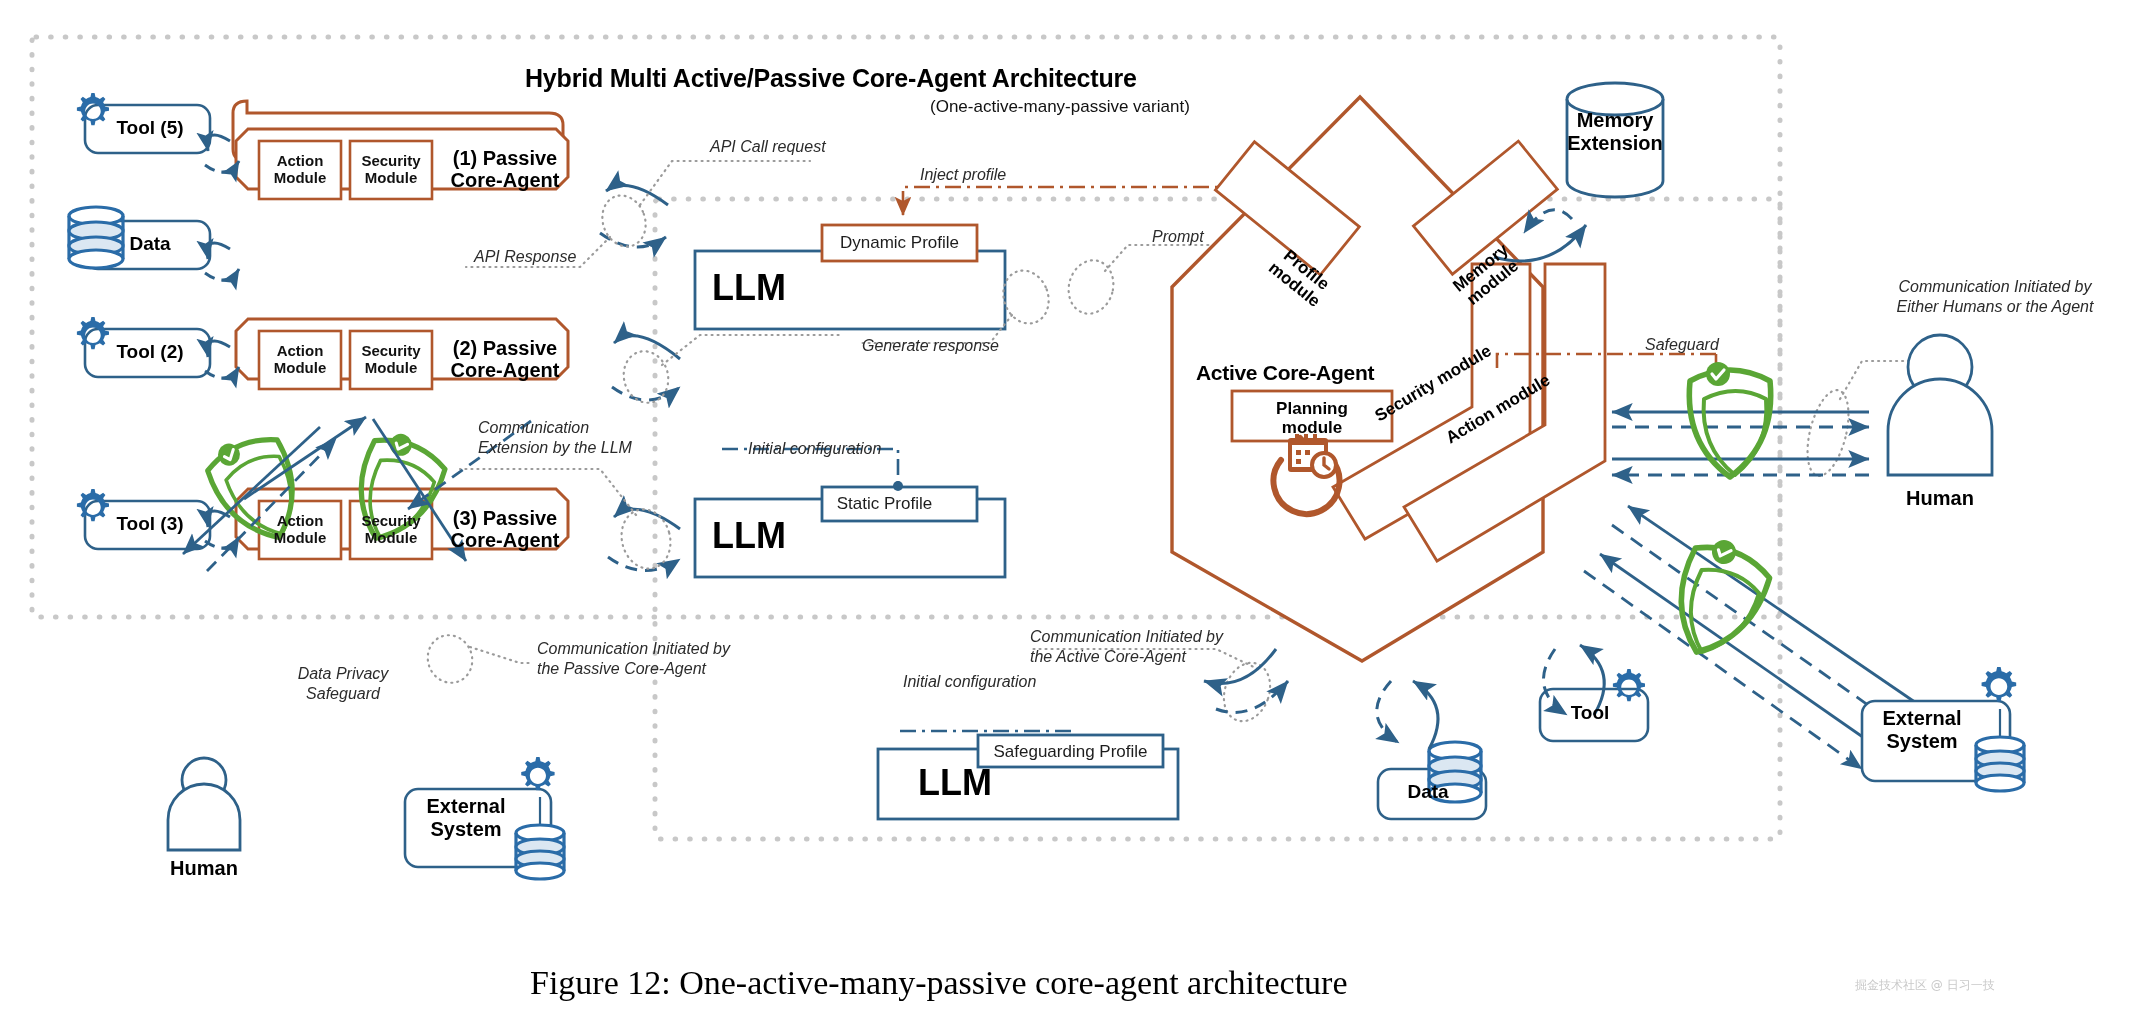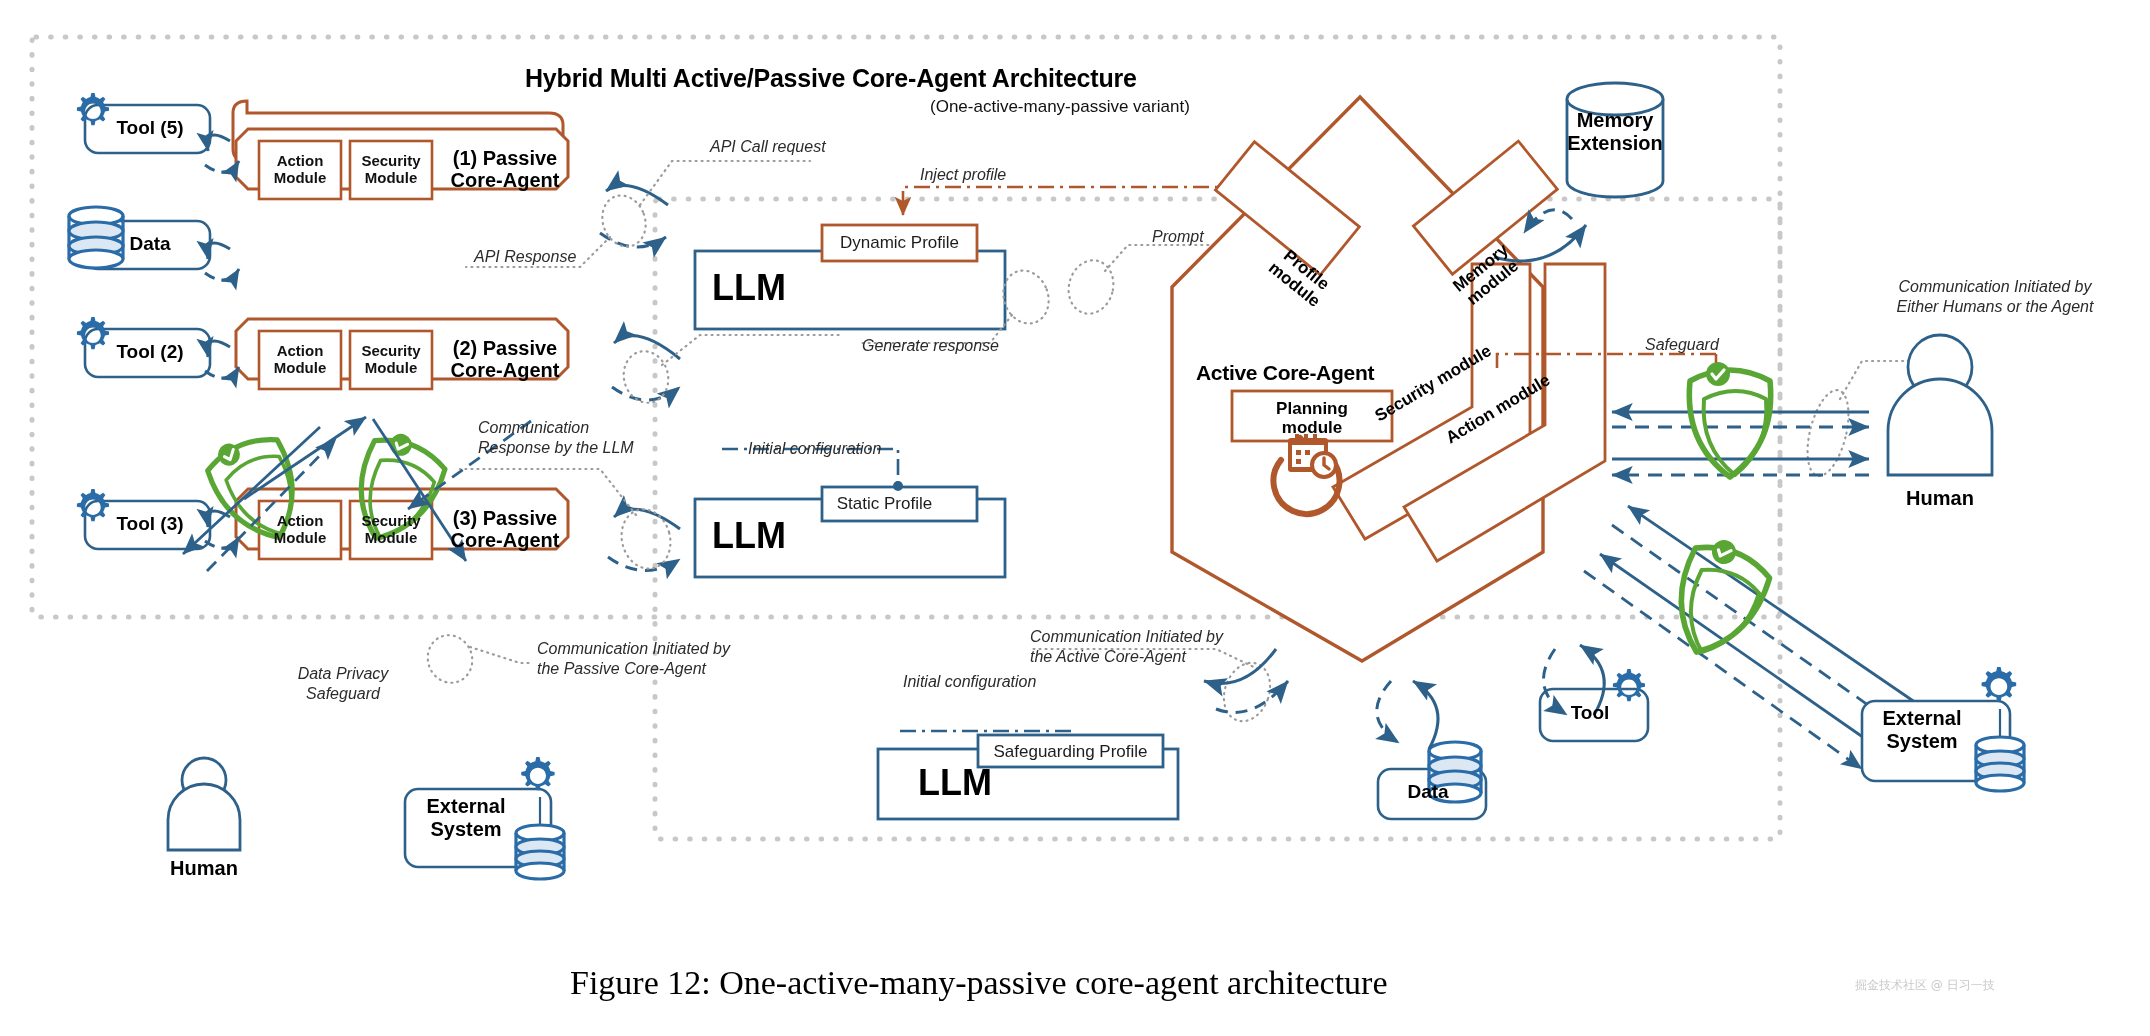--- a/index.html
+++ b/index.html
@@ -14,21 +14,21 @@
   .t-sub{font-size:17px;color:#111;}
   .t-node{font-size:20px;font-weight:bold;color:#000;}
   .t-node-sm{font-size:19px;font-weight:bold;color:#000;}
   .t-mod{font-size:15px;font-weight:bold;color:#111;line-height:1.15;}
   .t-pa{font-size:20px;font-weight:bold;color:#000;line-height:1.12;}
   .t-llm{font-size:36px;font-weight:bold;color:#000;}
   .t-prof{font-size:17px;color:#1d1d1d;}
   .t-ann{font-size:16px;font-style:italic;color:#2b2b2b;line-height:1.25;font-family:"Liberation Sans",sans-serif;}
   .t-core{font-size:21px;font-weight:bold;color:#000;letter-spacing:-0.3px;}
   .t-rotmod{font-size:17px;font-weight:bold;color:#000;line-height:1.1;}
-  .t-cap{font-size:34px;color:#000;font-family:"Liberation Serif",serif;margin-left:40px;}
+  .t-cap{font-size:34px;color:#000;font-family:"Liberation Serif",serif;}
   .t-wm{font-size:12px;color:#c9c9c9;font-family:"DejaVu Sans",sans-serif;}
 </style>
 </head>
 <body>
 
 <div id="stage">
 
   <svg class="layer" viewBox="0 0 2150 1036">
     <defs>
       <marker id="ar-blue" markerWidth="9" markerHeight="9" refX="7.4" refY="3.2" orient="auto">
@@ -377,21 +377,21 @@
   <div class="lbl t-llm" style="left:712px;top:506px;">LLM</div>
   <div class="lbl t-prof ctr" style="left:822px;top:485px;width:125px;">Static Profile</div>
 
   <div class="lbl t-ann nowrap" style="left:710px;top:128px;">API Call request</div>
   <div class="lbl t-ann nowrap" style="left:474px;top:238px;">API Response</div>
   <div class="lbl t-ann nowrap" style="left:920px;top:156px;">Inject profile</div>
   <div class="lbl t-ann nowrap" style="left:862px;top:327px;">Generate response</div>
   <div class="lbl t-ann nowrap" style="left:1152px;top:218px;">Prompt</div>
   <div class="lbl t-ann" style="left:478px;top:409px;width:220px;">
     <div>Communication</div>
-    <div>Response by the LLM</div>
+    <div>Extension by the LLM</div>
   </div>
   <div class="lbl t-ann nowrap" style="left:748px;top:430px;">Initial configuration</div>
   <div class="lbl t-ann ctr" style="left:268px;top:655px;width:150px;">
     <div>Data Privacy</div>
     <div>Safeguard</div>
   </div>
   <div class="lbl t-ann" style="left:537px;top:630px;width:250px;">
     <div>Communication Initiated by</div>
     <div>the Passive  Core-Agent</div>
   </div>

